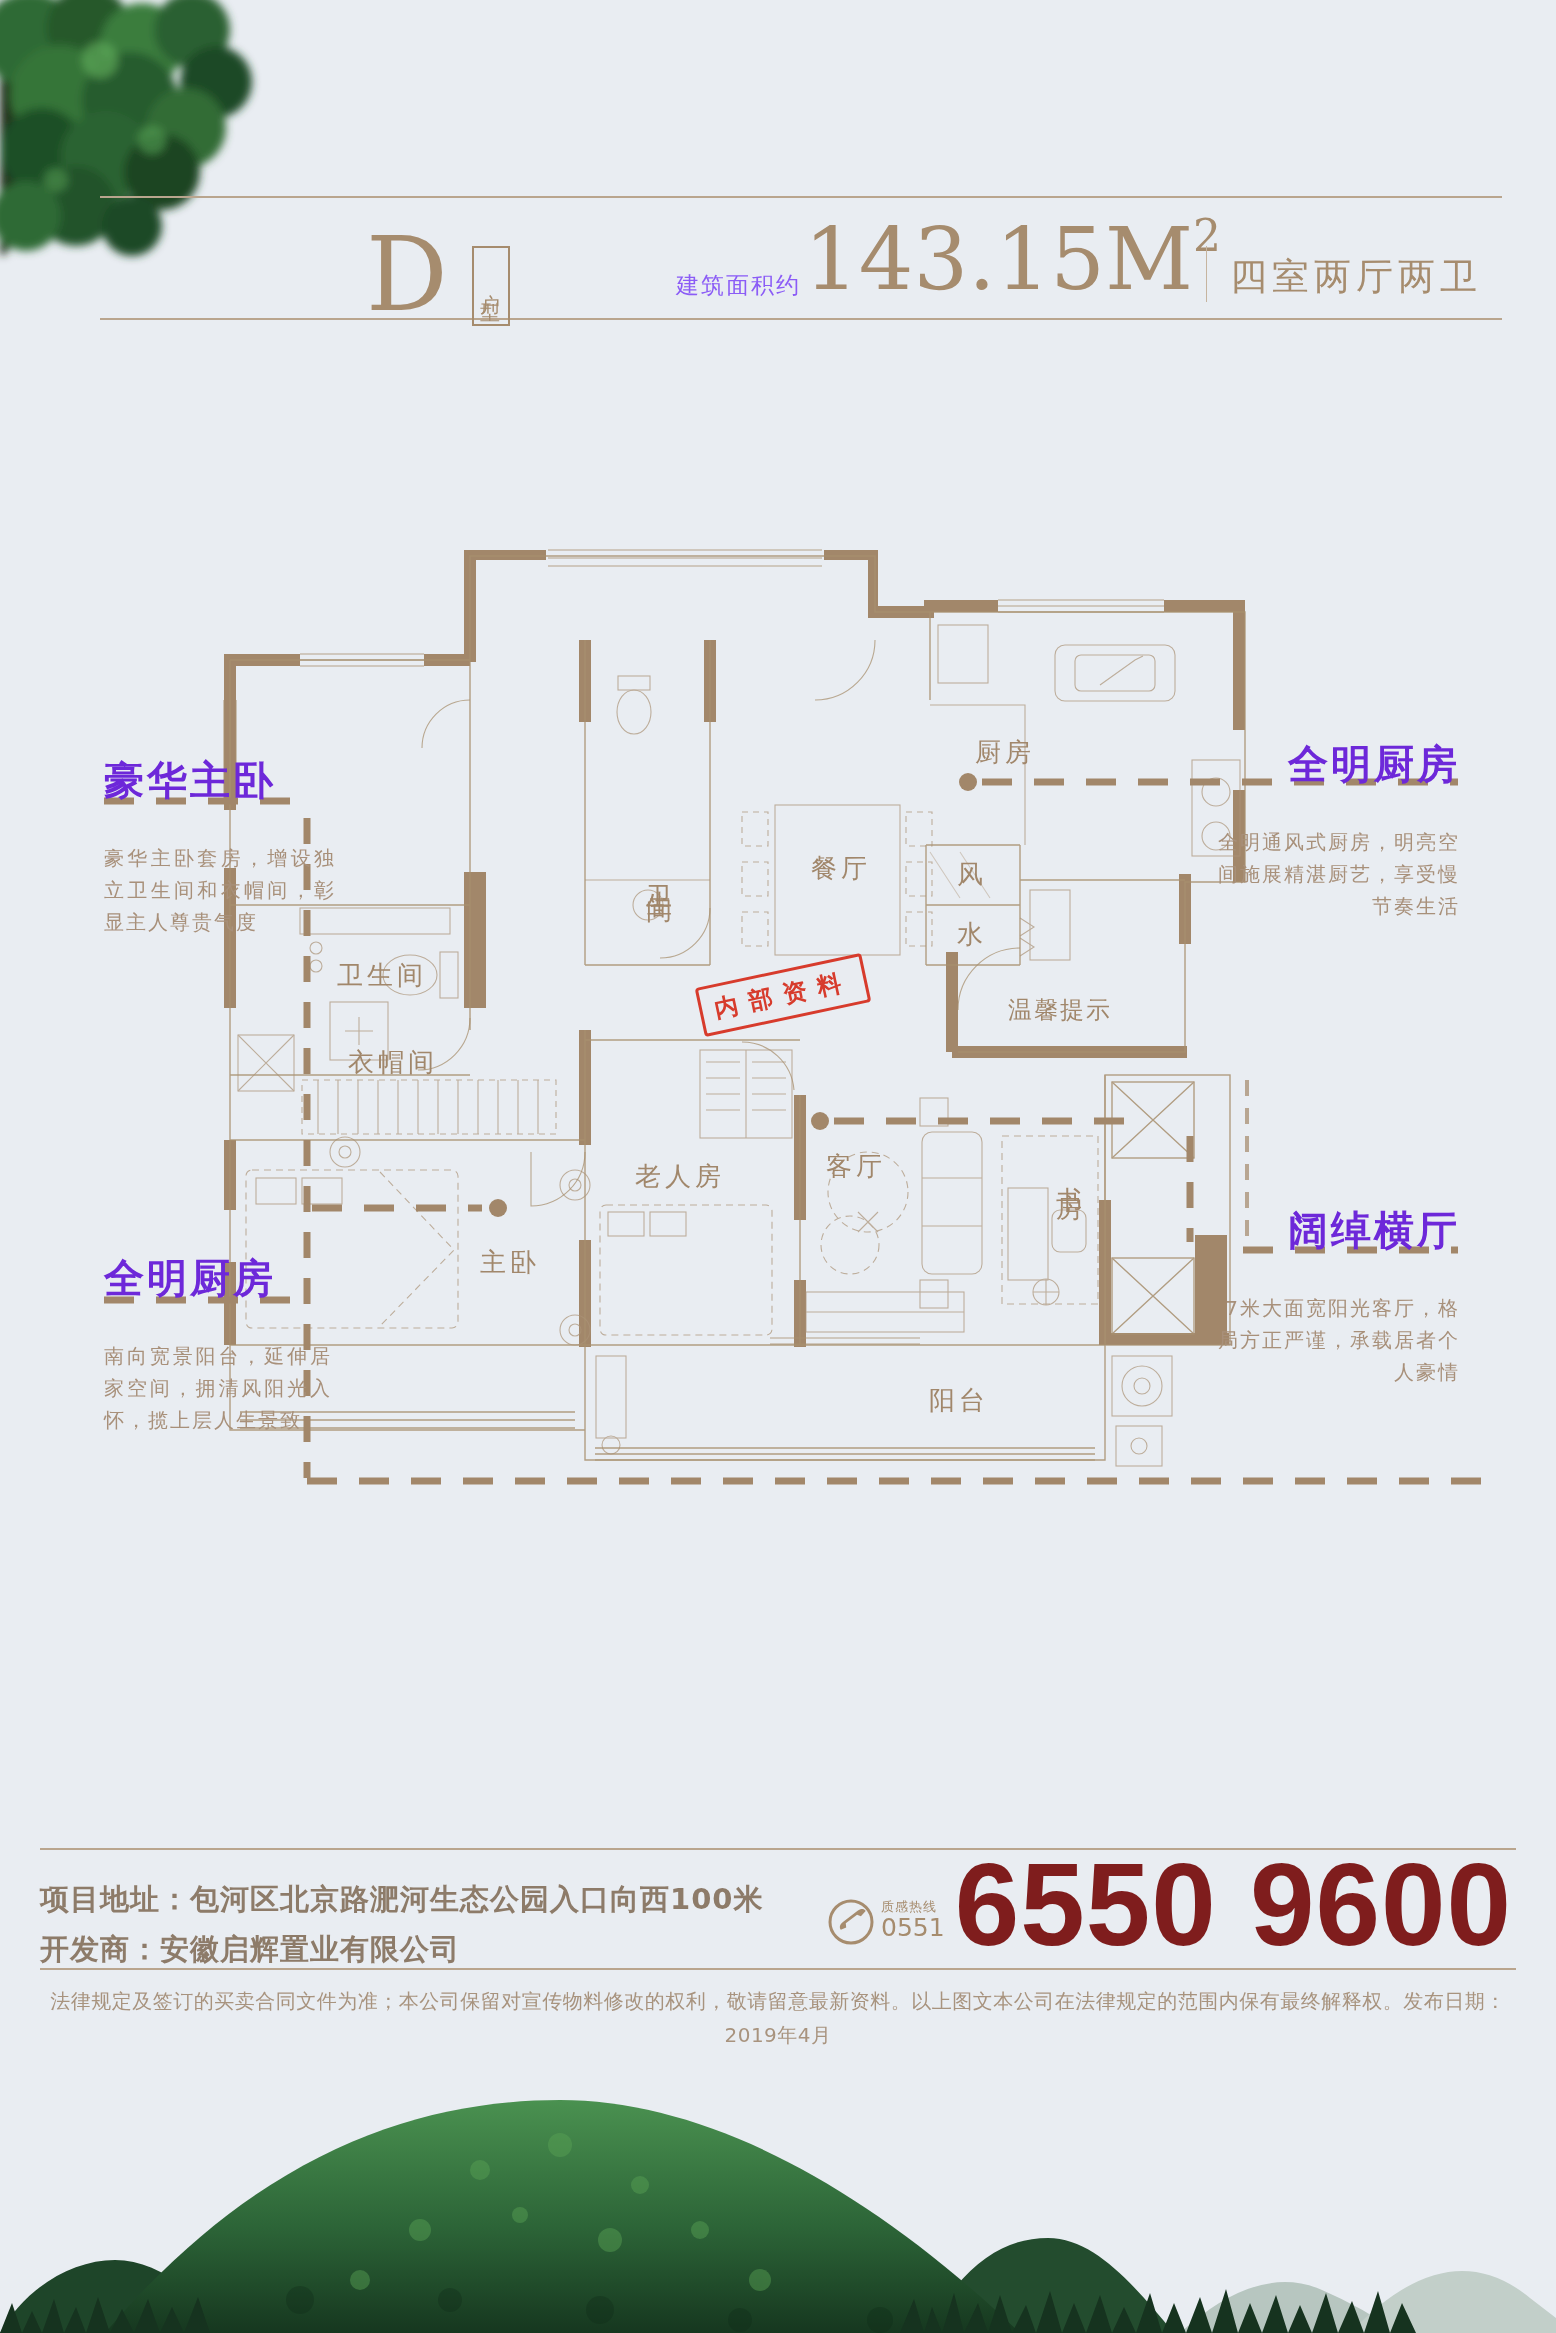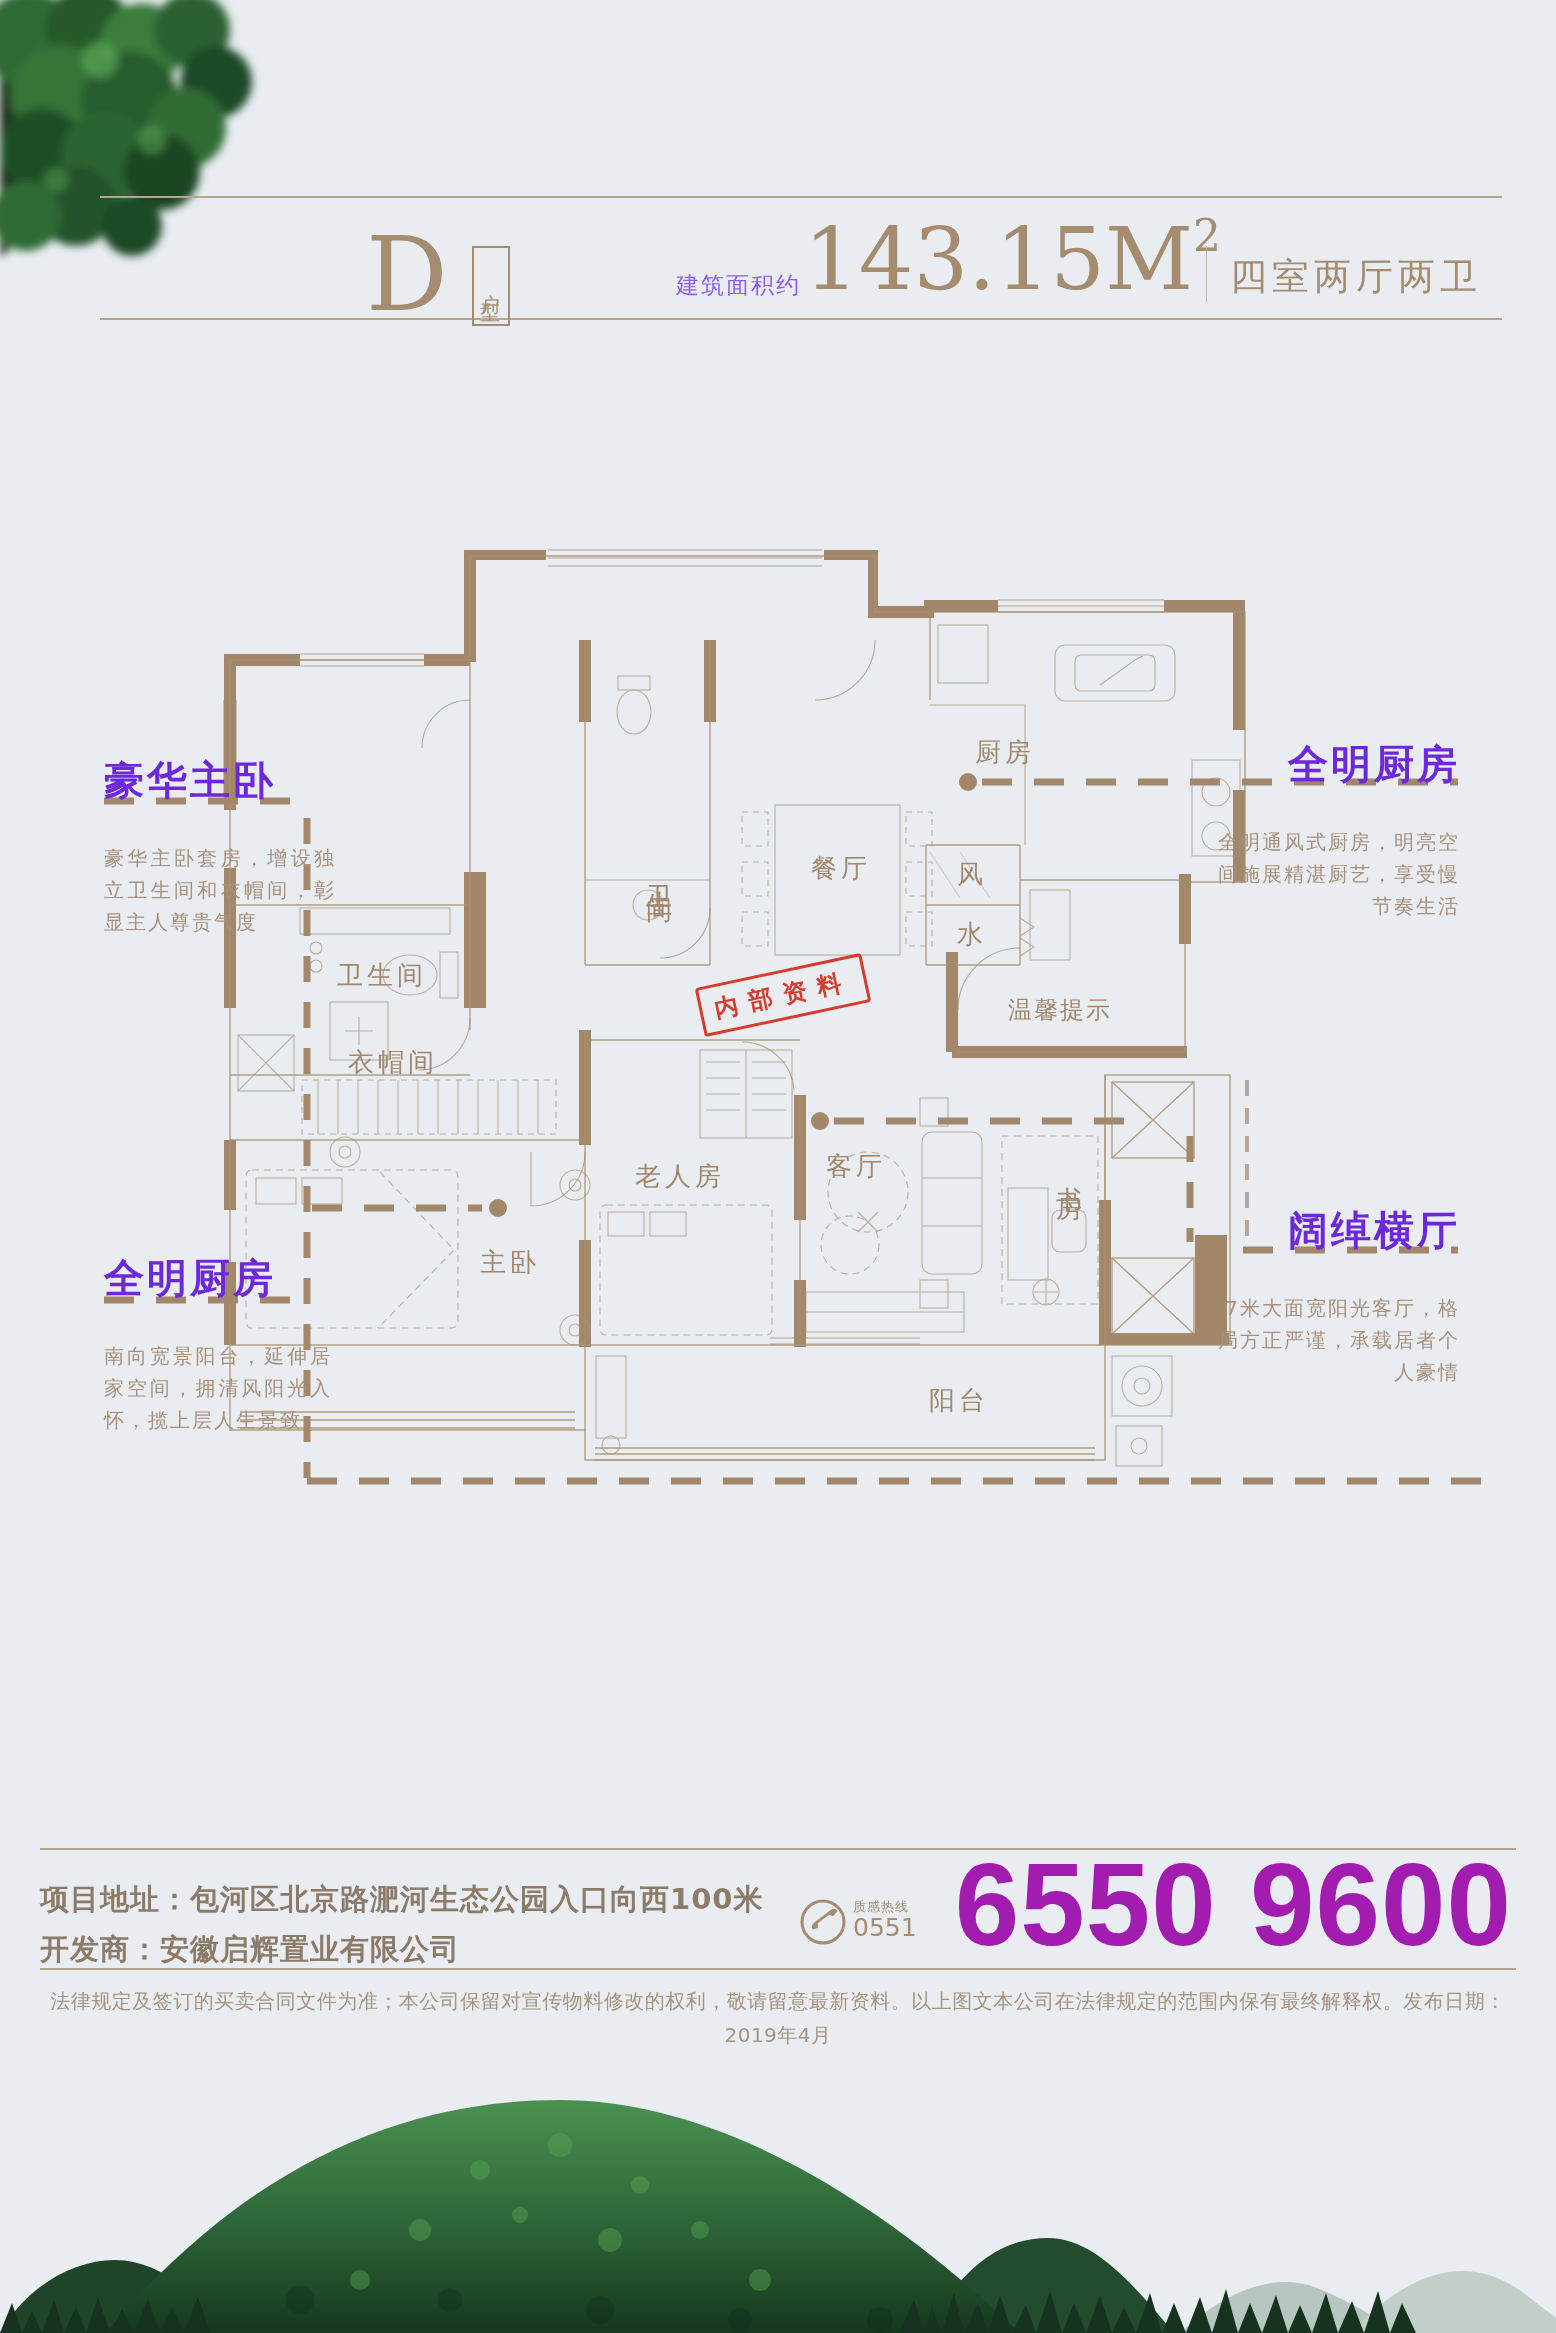--- a/index.html
+++ b/index.html
@@ -34,21 +34,21 @@
          border-radius:4px;color:#d73b2c;font-size:24px;font-weight:700;letter-spacing:11px;
          transform:rotate(-12deg);background:rgba(233,237,242,0.2);}
   
   .addr{position:absolute;left:40px;top:1874px;font-size:29px;font-weight:600;
         letter-spacing:1px;color:#8d7b69;line-height:50px;}
   .phone-block{position:absolute;right:44px;top:1856px;display:flex;align-items:flex-end;}
   .hot-col{display:flex;flex-direction:column;justify-content:flex-end;margin:0 10px 14px 6px;line-height:1.1;}
   .hot-name{font-size:13px;letter-spacing:1px;color:#a68c6e;}
   .hot-area{font-size:25px;color:#a68c6e;}
   .phone-num{font-family:"Liberation Sans",sans-serif;font-size:116px;font-weight:700;
-             line-height:0.86;letter-spacing:1px;color:#a21caf;margin-left:28px;}
+             line-height:0.86;letter-spacing:1px;color:#7f1d1d;}
   .disclaimer{position:absolute;left:40px;right:40px;top:1984px;text-align:center;
               font-size:20px;line-height:34px;color:#a8937e;letter-spacing:0.5px;}
   svg.layer{position:absolute;left:0;top:0;pointer-events:none;}
 </style>
 </head>
 <body>
 
 <svg class="layer" width="1556" height="2333" viewBox="0 0 1556 2333">
   <defs>
     <filter id="blur1" x="-40%" y="-40%" width="180%" height="180%">

